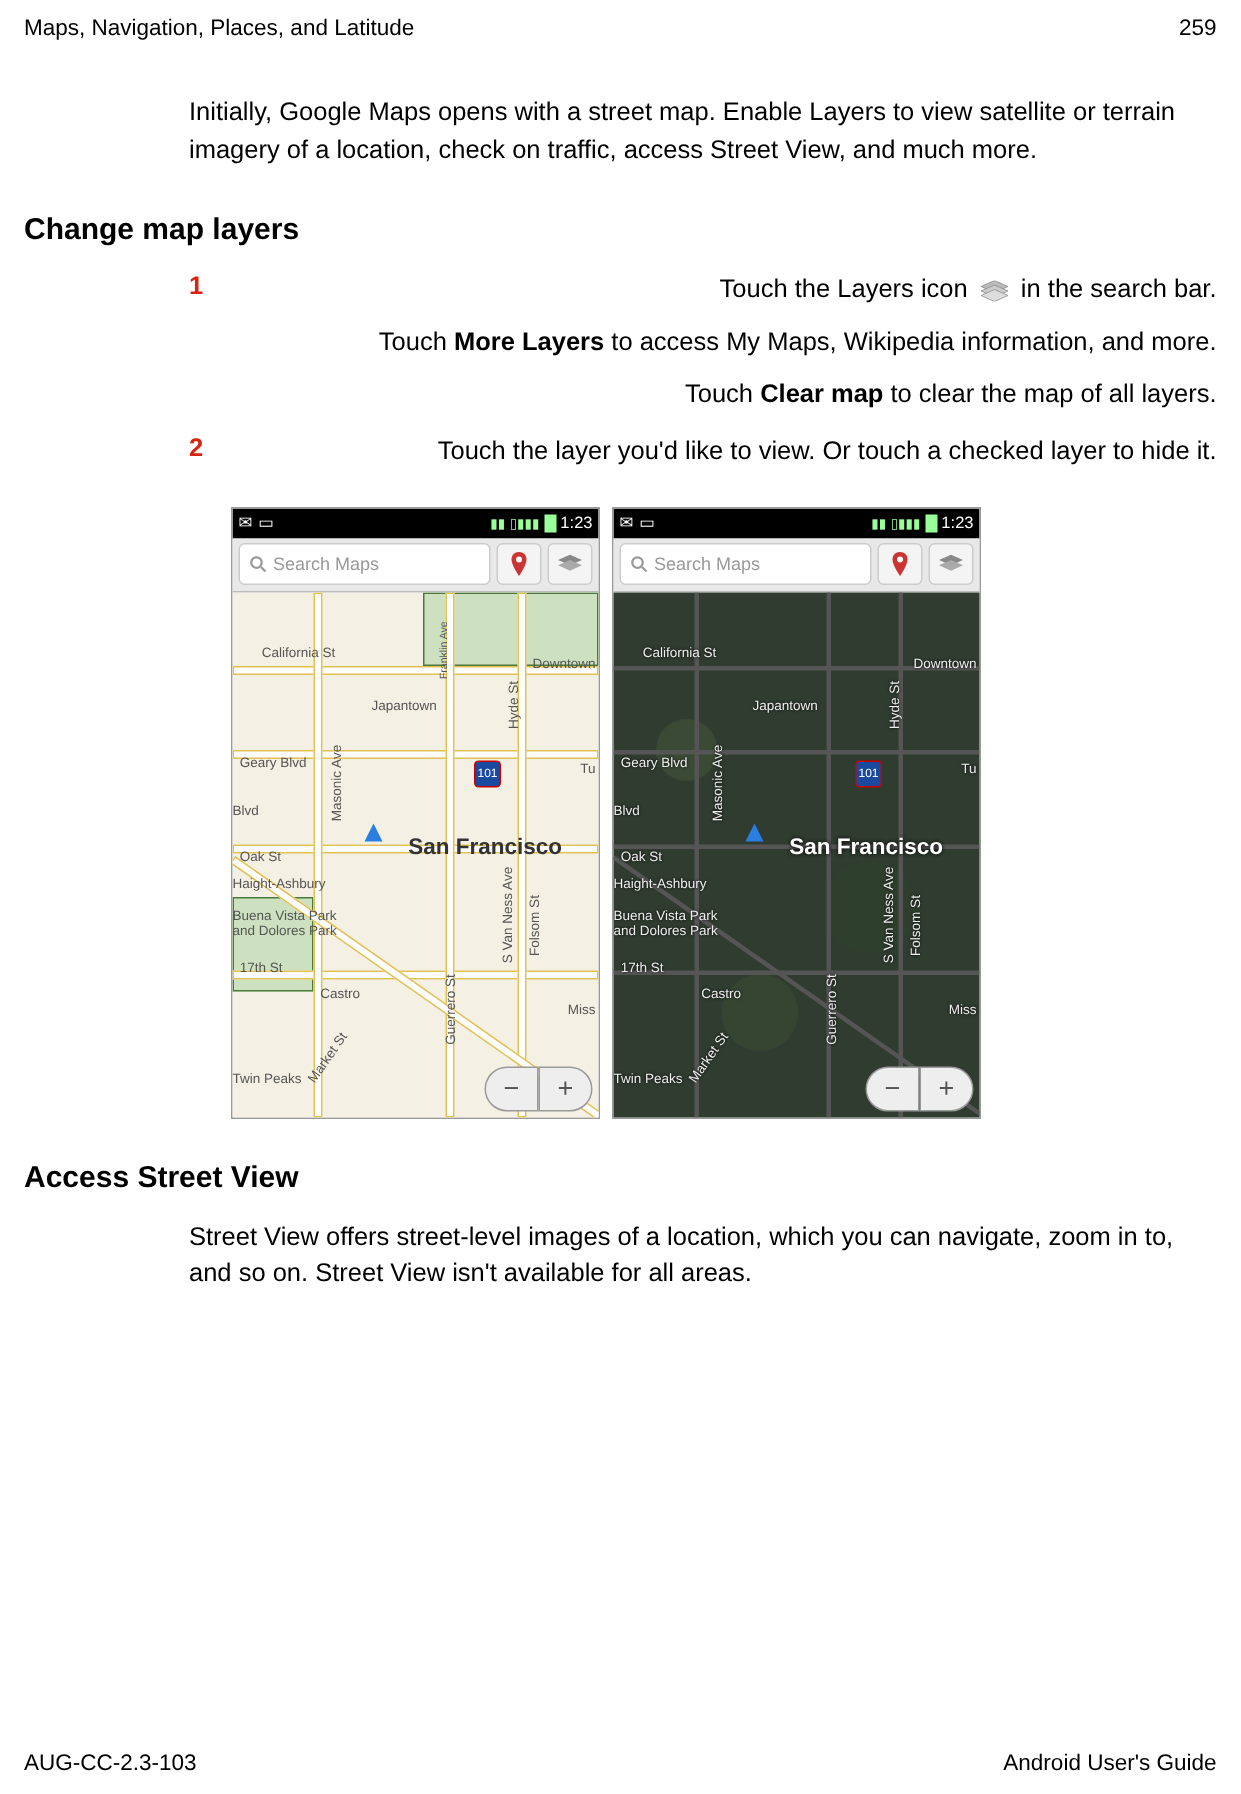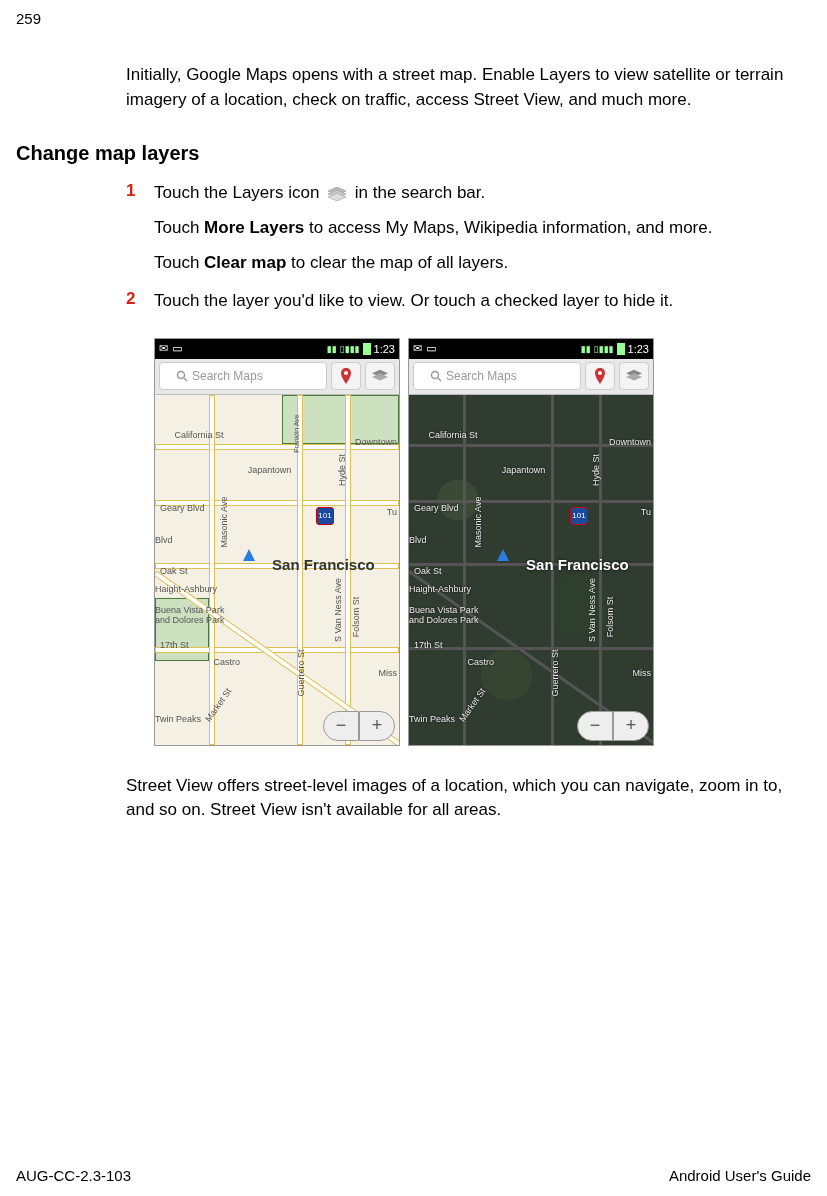--- a/index.html
+++ b/index.html
@@ -50,20 +50,21 @@
     color: #d9230f;
     font-weight: 700;
     font-size: 17px;
     width: 28px;
     flex-shrink: 0;
   }
   .step-body {
     flex: 1;
     font-size: 17px;
     line-height: 1.45;
+    text-align: right;
   }
   .step-body p {
     margin: 0 0 10px 0;
   }
   .layers-icon {
     display: inline-block;
     width: 18px;
     height: 14px;
     position: relative;
     vertical-align: middle;
@@ -111,21 +112,21 @@
     border-bottom: 1px solid #bbb;
   }
   .search-box {
     flex: 1;
     background: #fff;
     border: 1px solid #ccc;
     border-radius: 4px;
     height: 28px;
     display: flex;
     align-items: center;
-    padding: 0 16px;
+    padding: 0 6px;
     color: #999;
     font-size: 12px;
     gap:4px;
   }
   .tb-btn {
     width: 30px;
     height: 28px;
     background: #f4f4f4;
     border: 1px solid #ccc;
     border-radius: 4px;
@@ -233,20 +234,21 @@
     justify-content: space-between;
     font-size: 15px;
   }
   .pin-icon svg, .layers-btn svg, .search-ic svg { display:block;}
 </style>
 </head>
 <body>
 
 <div class="page">
   <div class="header-row">
+    <span>Maps, Navigation, Places, and Latitude</span>
     <span>259</span>
   </div>
 
 
   <div class="intro">Initially, Google Maps opens with a street map. Enable Layers to view satellite or terrain imagery of a location, check on traffic, access Street View, and much more.</div>
 
   <h2>Change map layers</h2>
 
   <div class="steps">
     <div class="step">
@@ -452,20 +454,21 @@
               </div>
             <div class="zoom-btn">
                 <span>+</span>
               </div>
           </div>
         </div>
       </div>
     </div>
   </div>
 
+  <h2>Access Street View</h2>
   <div class="intro">Street View offers street-level images of a location, which you can navigate, zoom in to, and so on. Street View isn't available for all areas.</div>
 
 </div>
 
 <div class="footer">
   <span>AUG-CC-2.3-103</span>
   <span>Android User's Guide</span>
 </div>
 
 </body></html>

